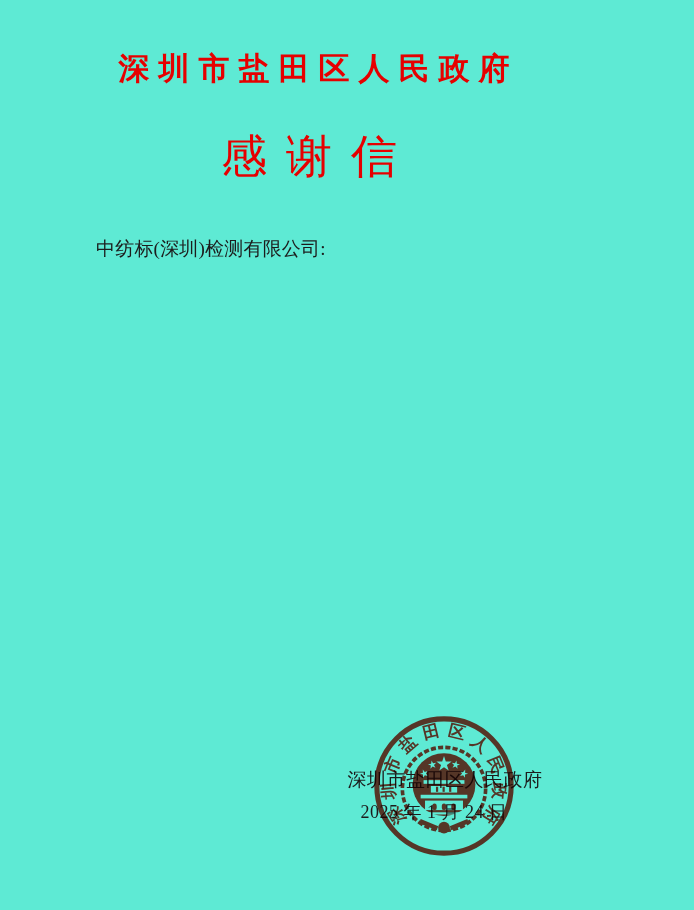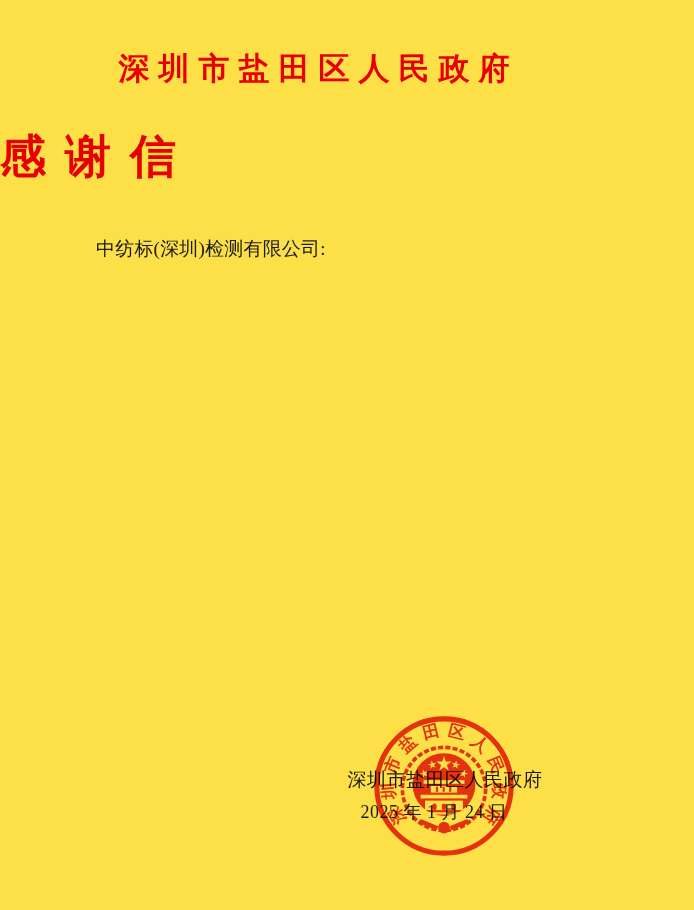--- a/index.html
+++ b/index.html
@@ -4,35 +4,36 @@
 <style>
   :root{
     --title-red:#e60000;
     --seal-red:#e3291d;
     --ink:#1c1c1c;
   }
   html,body{margin:0;padding:0;background:#fff;}
   .page{
     position:relative;
     width:694px;height:910px;
-    background:#fde047;
+    background:#5eead4;
     overflow:hidden;
     font-family:"Liberation Serif","DejaVu Serif",serif;
   }
   .org-title{
     position:absolute;top:48px;left:0;width:637px;
     text-align:center;
     font-size:31px;font-weight:bold;
     color:var(--title-red);
     letter-spacing:9px;
     white-space:nowrap;
   }
   .letter-title{
     position:absolute;top:126px;left:0;width:637px;
-    font-size:46px;font-weight:bold;
+    text-align:center;
+    font-size:46px;font-weight:normal;
     color:var(--title-red);
     letter-spacing:19px;
     white-space:nowrap;
   }
   .letter-body{
     position:absolute;left:88px;top:224px;width:520px;
     font-size:19px;line-height:34px;
     color:var(--ink);
     text-align:justify;
     text-justify:inter-ideograph;

